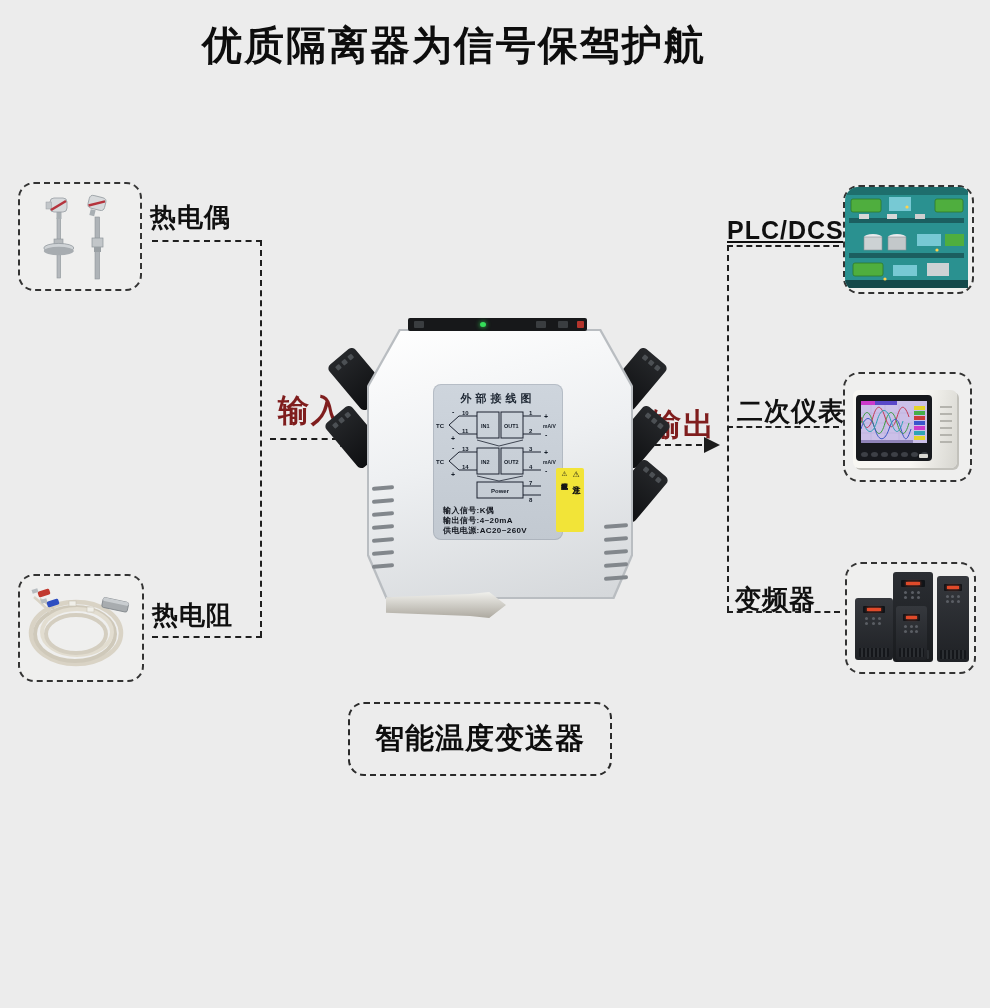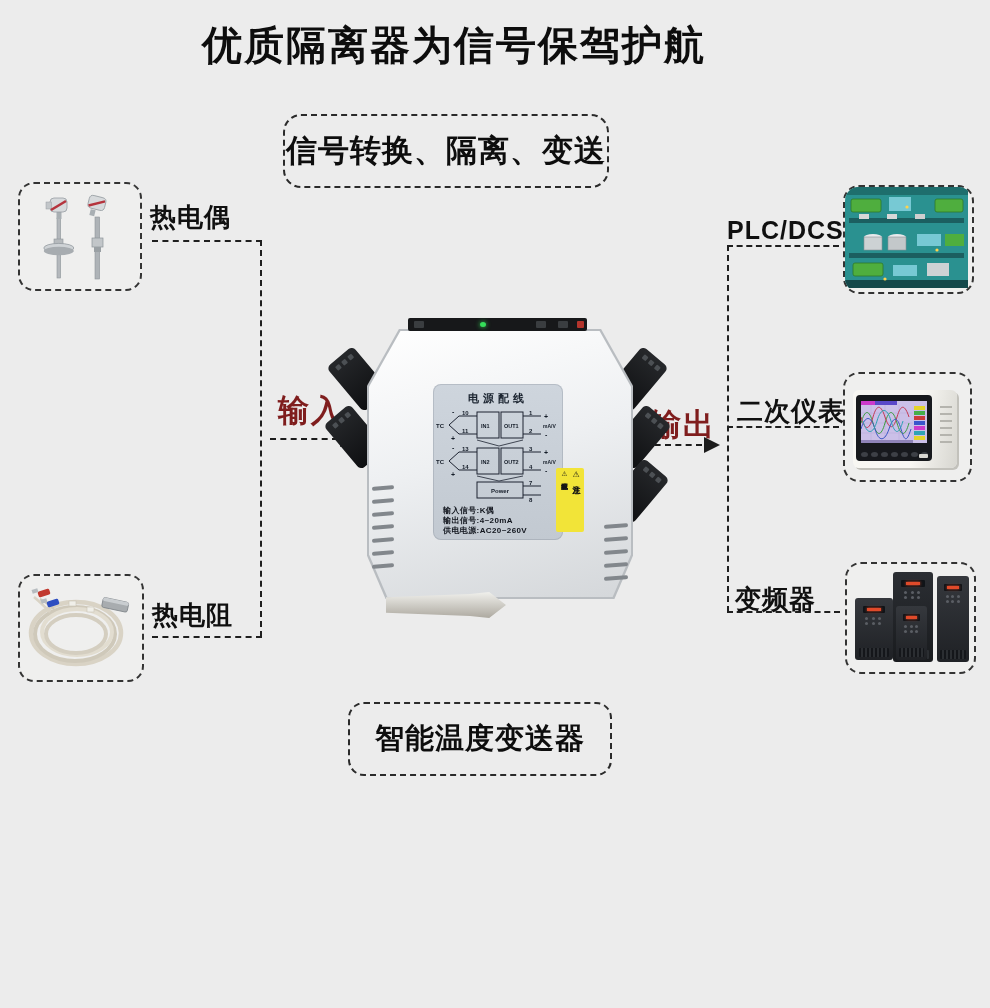--- a/index.html
+++ b/index.html
@@ -111,23 +111,20 @@
   .desc{position:absolute;left:46px;top:826px;width:908px;font-size:28.5px;line-height:53px;color:#1a1a1a;letter-spacing:.5px;}
   .bullet{display:inline-block;width:11px;height:16px;border-radius:50%;background:#c01212;margin-right:20px;}
 </style>
 </head>
 <body>
 
 <div class="stage">
 
   <div class="title">优质隔离器为信号保驾护航</div>
 
-  <div class="banner">
-    <span>信号转换、隔离、变送</span>
-  </div>
 
   <div class="photo-box tc-box">
     <svg width="116" height="101" viewBox="0 0 116 101">
       <rect x="37" y="34" width="3.6" height="60" fill="#b4b8bc" stroke="#8e9499" stroke-width="0.6"></rect>
       <rect x="34" y="55" width="9" height="6" fill="#b6babd" stroke="#8e9499" stroke-width="0.6"></rect>
       <ellipse cx="38.8" cy="64" rx="15" ry="4.6" fill="#cfd3d6" stroke="#949aa0" stroke-width="0.8"></ellipse>
       <ellipse cx="38.8" cy="67" rx="15" ry="4.2" fill="#a7acb0"></ellipse>
       <rect x="36.5" y="28" width="5" height="7" fill="#a9afb3"></rect>
       <rect x="30" y="14" width="17" height="14" rx="4" fill="#d7dadc" stroke="#979da2" stroke-width="0.8"></rect>
       <rect x="26" y="18" width="5.5" height="7" fill="#c2c6c9" stroke="#979da2" stroke-width="0.5"></rect>
@@ -236,21 +233,21 @@
     <div class="vents vents-r">
         <i></i>
         <i></i>
         <i></i>
         <i></i>
         <i></i>
       </div>
     <div class="din"></div>
 
     <div class="panel">
-      <div class="panel-title">电源配线</div>
+      <div class="panel-title">外部接线图</div>
       <svg class="diagram" width="130" height="96" viewBox="0 0 130 96">
         <rect x="44" y="4" width="22" height="26" stroke-width="1"></rect>
         <rect x="68" y="4" width="22" height="26" stroke-width="1"></rect>
         <rect x="44" y="40" width="22" height="26" stroke-width="1"></rect>
         <rect x="68" y="40" width="22" height="26" stroke-width="1"></rect>
         <rect x="44" y="74" width="46" height="16" stroke-width="1"></rect>
         <line x1="44" y1="32" x2="66" y2="38" stroke-width="0.8"></line>
         <line x1="66" y1="38" x2="90" y2="32" stroke-width="0.8"></line>
         <line x1="44" y1="68" x2="66" y2="73" stroke-width="0.8"></line>
         <line x1="66" y1="73" x2="90" y2="68" stroke-width="0.8"></line>
@@ -313,21 +310,21 @@
   <div class="arrow" style="left:634px;top:437px;width:86px;">
     <div class="dash" style="width:68px;"></div>
     <div class="ah"></div>
   </div>
 
   <div class="dashline-v" style="left:727px;top:245px;height:367px;"></div>
   <div class="dashline-h" style="left:727px;top:245px;width:112px;"></div>
   <div class="dashline-h" style="left:727px;top:426px;width:112px;"></div>
   <div class="dashline-h" style="left:727px;top:611px;width:113px;"></div>
 
-  <div class="side-label" style="left:727px;top:216px;font-size:25px;">PLC/DCS</div>
+  <div class="side-label" style="left:727px;top:216px;font-size:25px;text-decoration:underline;">PLC/DCS</div>
   <div class="side-label" style="left:737px;top:394px;">二次仪表</div>
   <div class="side-label" style="left:735px;top:582px;">变频器</div>
 
   <div class="photo-box plc-box">
     <svg width="123" height="101" viewBox="0 0 123 101">
       <rect x="0" y="0" width="123" height="101" fill="#2a9190"></rect>
       <rect x="0" y="0" width="123" height="8" fill="#1e6e6d"></rect>
       <rect x="6" y="12" width="30" height="13" rx="2" fill="#4fae3e" stroke="#2e7a28" stroke-width="0.8"></rect>
       <rect x="44" y="10" width="22" height="14" fill="#77c9d4"></rect>
       <rect x="90" y="12" width="28" height="13" rx="2" fill="#4fae3e" stroke="#2e7a28" stroke-width="0.8"></rect>

